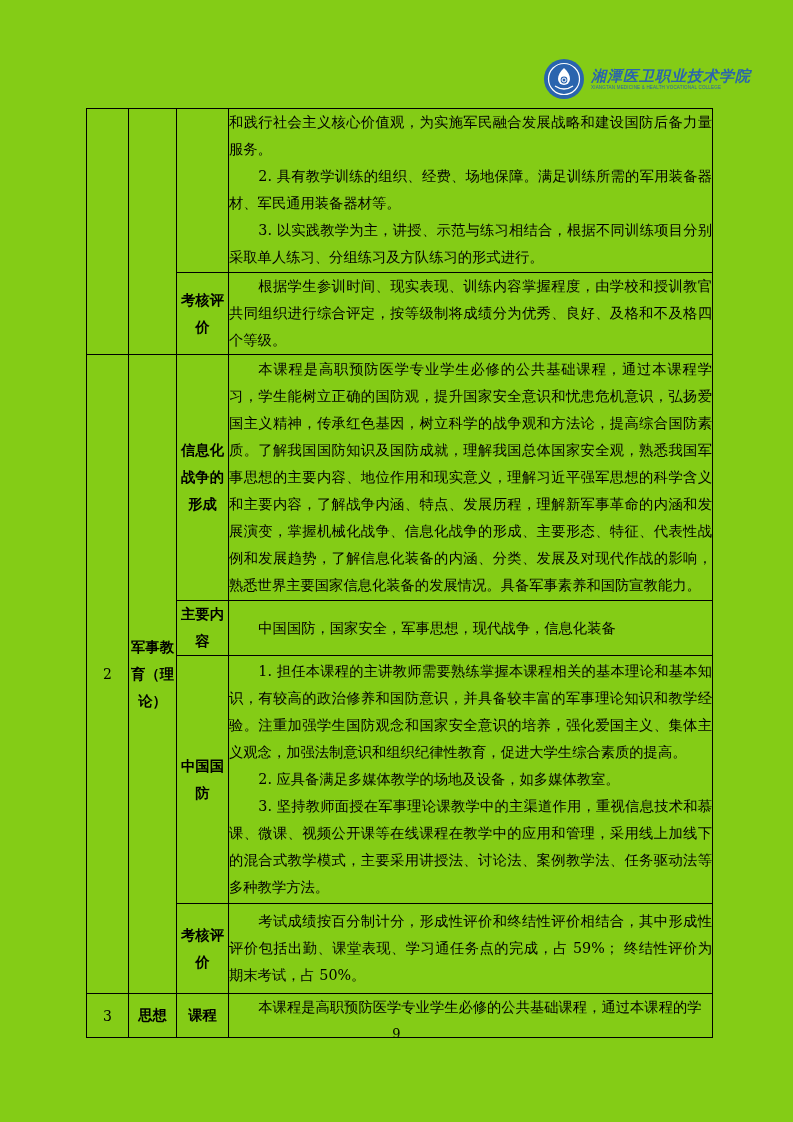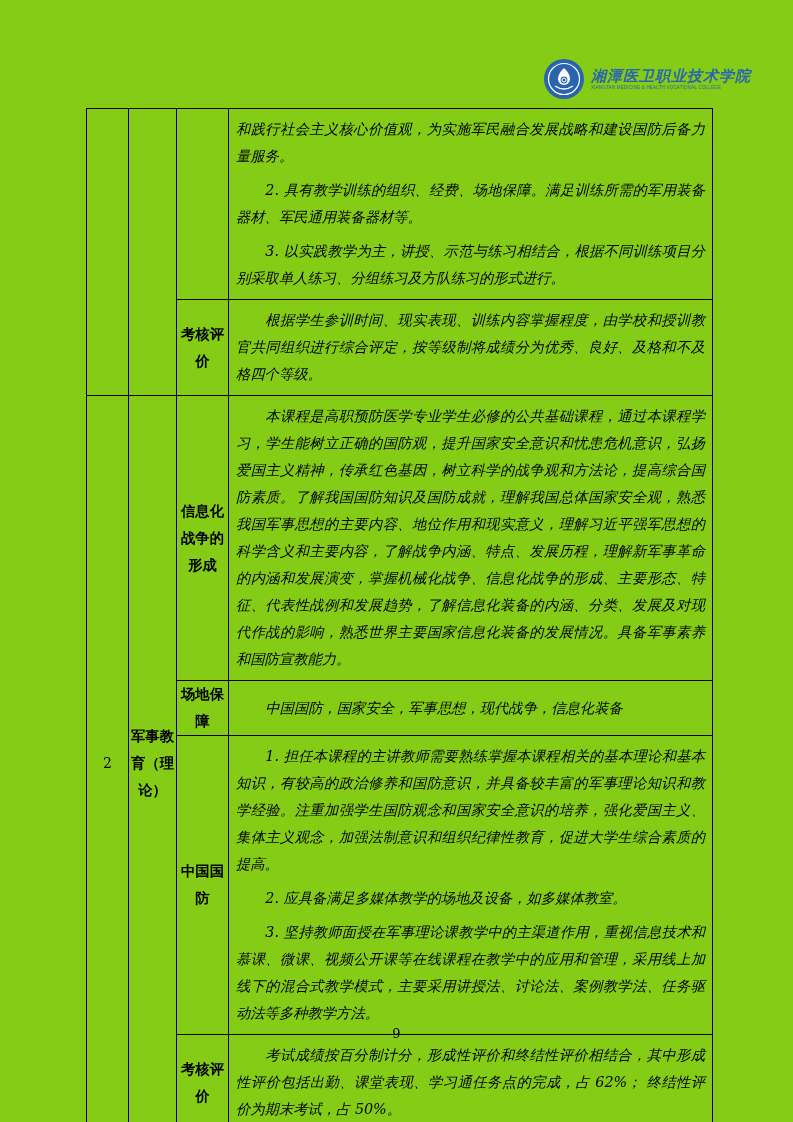--- a/index.html
+++ b/index.html
@@ -56,21 +56,21 @@
     word-break:break-all;
   }
   td.sec{padding:0 9px;}
   td.label{padding:0 10px;}
   td.content{
     font-size:14.3px;
     line-height:27px;
     padding:1px 6px 1px 5px;
     text-align:justify;
   }
-  td.content .para{margin:7px;font-style:italic;}
+  td.content .para{margin:0;}
   td.content .para.indent{text-indent:2.05em;}
   tr.rA{height:164px;} tr.rA td.content{vertical-align:top;}
   tr.rB{height:80px;}
   tr.rC{height:246px;}
   tr.rD{height:52px;}
   tr.rE{height:248px;}
   tr.rF{height:90px;}
   tr.rG{height:26px;} tr.rG td.content{padding-top:0;padding-bottom:16px;}
   
   .footer{
@@ -125,37 +125,37 @@
     </tr>
     <tr class="rC">
       <td class="num" rowspan="4">2</td>
       <td class="sec" rowspan="4">军事教育（理论）</td>
       <td class="label">信息化战争的形成</td>
       <td class="content">
             <p class="para indent">本课程是高职预防医学专业学生必修的公共基础课程，通过本课程学习，学生能树立正确的国防观，提升国家安全意识和忧患危机意识，弘扬爱国主义精神，传承红色基因，树立科学的战争观和方法论，提高综合国防素质。了解我国国防知识及国防成就，理解我国总体国家安全观，熟悉我国军事思想的主要内容、地位作用和现实意义，理解习近平强军思想的科学含义和主要内容，了解战争内涵、特点、发展历程，理解新军事革命的内涵和发展演变，掌握机械化战争、信息化战争的形成、主要形态、特征、代表性战例和发展趋势，了解信息化装备的内涵、分类、发展及对现代作战的影响，熟悉世界主要国家信息化装备的发展情况。具备军事素养和国防宣教能力。</p>
           </td>
     </tr>
     <tr class="rD">
-      <td class="label">场地保障</td>
+      <td class="label">主要内容</td>
       <td class="content">
             <p class="para indent">中国国防，国家安全，军事思想，现代战争，信息化装备</p>
           </td>
     </tr>
     <tr class="rE">
       <td class="label">中国国防</td>
       <td class="content">
             <p class="para indent">1. 担任本课程的主讲教师需要熟练掌握本课程相关的基本理论和基本知识，有较高的政治修养和国防意识，并具备较丰富的军事理论知识和教学经验。注重加强学生国防观念和国家安全意识的培养，强化爱国主义、集体主义观念，加强法制意识和组织纪律性教育，促进大学生综合素质的提高。</p>
             <p class="para indent">2. 应具备满足多媒体教学的场地及设备，如多媒体教室。</p>
             <p class="para indent">3. 坚持教师面授在军事理论课教学中的主渠道作用，重视信息技术和慕课、微课、视频公开课等在线课程在教学中的应用和管理，采用线上加线下的混合式教学模式，主要采用讲授法、讨论法、案例教学法、任务驱动法等多种教学方法。</p>
           </td>
     </tr>
     <tr class="rF">
       <td class="label">考核评价</td>
       <td class="content">
-            <p class="para indent">考试成绩按百分制计分，形成性评价和终结性评价相结合，其中形成性评价包括出勤、课堂表现、学习通任务点的完成，占 62%； 终结性评价为期末考试，占 50%。</p>
+            <p class="para indent">考试成绩按百分制计分，形成性评价和终结性评价相结合，其中形成性评价包括出勤、课堂表现、学习通任务点的完成，占 59%； 终结性评价为期末考试，占 50%。</p>
           </td>
     </tr>
     <tr class="rG">
       <td class="num">3</td>
       <td class="sec">思想</td>
       <td class="label">课程</td>
       <td class="content">
             <p class="para indent">本课程是高职预防医学专业学生必修的公共基础课程，通过本课程的学</p>
           </td>
     </tr>

